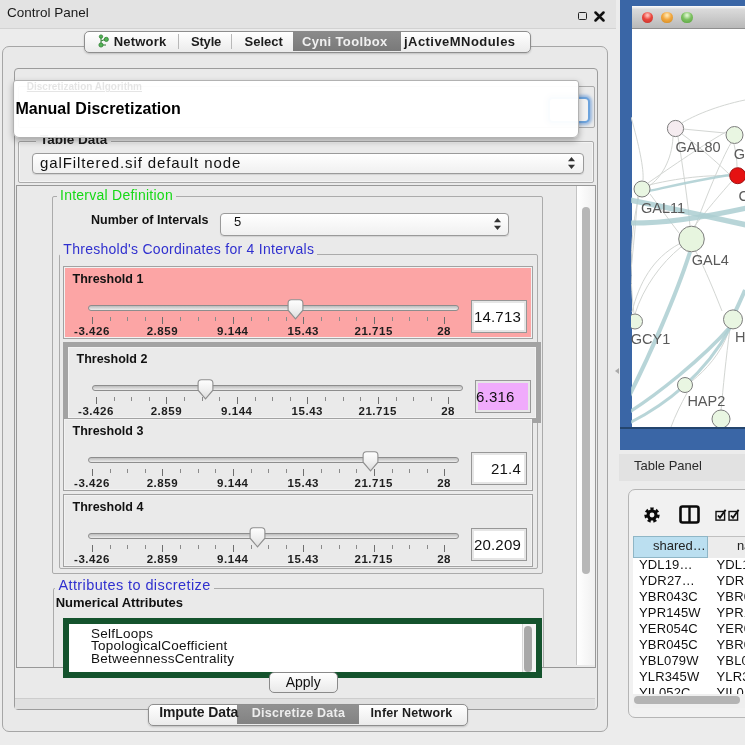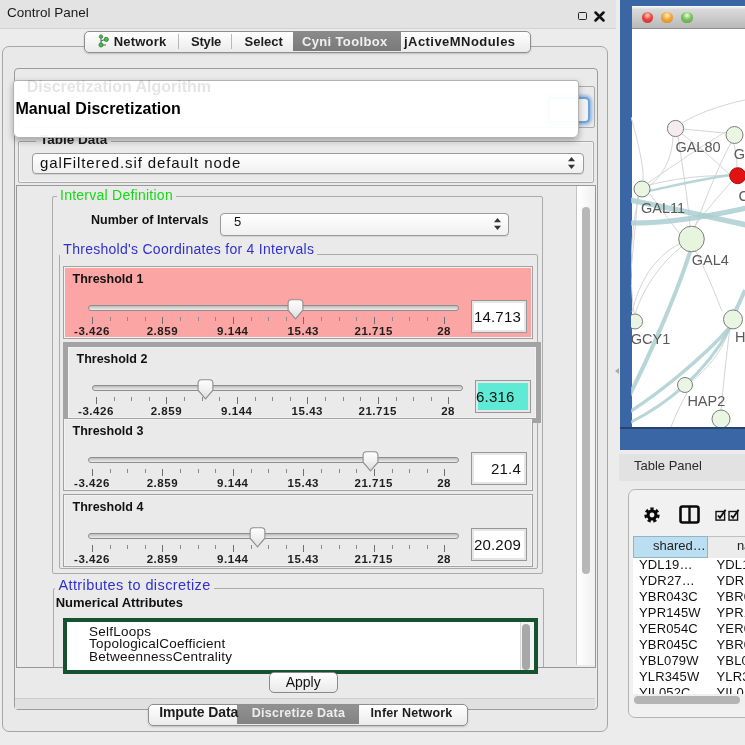--- a/index.html
+++ b/index.html
@@ -113,21 +113,21 @@
 <svg style="position:absolute;left:128.6px;top:32px" width="17" height="21" viewBox="0 0 17 21">
 <defs>
         <linearGradient id="thg1" x1="0" y1="0" x2="0" y2="1">
           <stop offset="0" stop-color="#ffffff"></stop>
           <stop offset="0.6" stop-color="#ededed"></stop>
           <stop offset="1" stop-color="#dcdcdc"></stop>
         </linearGradient>
       </defs>
 <path d="M4.5 0.7 H12.5 C14.4 0.7 15.9 2.2 15.9 4.1 V11.2 L8.5 19.8 L1.1 11.2 V4.1 C1.1 2.2 2.6 0.7 4.5 0.7 Z" fill="url(#thg1)" stroke="#8e8e8e" stroke-width="1.1"></path>
     </svg>
-<div style="position:absolute;left:407px;top:33px;width:56px;height:33px;background:#5eead4;border:1px solid #979797;box-shadow:inset 0 0 0 2px #e6e6e6;box-sizing:border-box;font-size:15px;color:#111;text-align:right;line-height:31px;padding-right:19px;letter-spacing:0.2px">6.316</div>
+<div style="position:absolute;left:407px;top:33px;width:56px;height:33px;background:#f0abfc;border:1px solid #979797;box-shadow:inset 0 0 0 2px #e6e6e6;box-sizing:border-box;font-size:15px;color:#111;text-align:right;line-height:31px;padding-right:19px;letter-spacing:0.2px">6.316</div>
 </div>
 <div style="position:absolute;left:63px;top:418px;width:468px;height:71px;background:#eaeaea;border:1px solid #a2a2a2;box-shadow:inset 0 0 0 1px #f2f2f2">
 <div style="position:absolute;left:8.5px;top:5.6px;font-size:12.5px;line-height:12.5px;font-weight:bold;color:#111">Threshold 3</div>
 <div style="position:absolute;left:24px;top:38px;width:369px;height:4px;background:linear-gradient(#bdbdbd,#ececec);border:1px solid #8d8d8d;border-radius:3px"></div>
 <div style="position:absolute;left:27.5px;top:50px;width:354px;height:4px;background:repeating-linear-gradient(to right,#8a8a8a 0px,#8a8a8a 1px,transparent 1px,transparent 17.62px)"></div>
 <div style="position:absolute;left:28.0px;top:50px;width:1px;height:7px;background:#6e6e6e"></div>
     <div style="position:absolute;left:98.4px;top:50px;width:1px;height:7px;background:#6e6e6e"></div>
     <div style="position:absolute;left:168.8px;top:50px;width:1px;height:7px;background:#6e6e6e"></div>
     <div style="position:absolute;left:239.3px;top:50px;width:1px;height:7px;background:#6e6e6e"></div>
     <div style="position:absolute;left:309.7px;top:50px;width:1px;height:7px;background:#6e6e6e"></div>
@@ -175,40 +175,40 @@
         </linearGradient>
       </defs>
 <path d="M4.5 0.7 H12.5 C14.4 0.7 15.9 2.2 15.9 4.1 V11.2 L8.5 19.8 L1.1 11.2 V4.1 C1.1 2.2 2.6 0.7 4.5 0.7 Z" fill="url(#thg3)" stroke="#8e8e8e" stroke-width="1.1"></path>
     </svg>
 <div style="position:absolute;left:407px;top:33px;width:56px;height:33px;background:#fff;border:1px solid #979797;box-shadow:inset 0 0 0 2px #e6e6e6;box-sizing:border-box;font-size:15px;color:#111;text-align:right;line-height:31px;padding-right:5px;letter-spacing:0.2px">20.209</div>
 </div>
 
 <div class="abs" style="left:52.5px;top:588px;width:489px;height:78px;border:1px solid #ababab;border-top-left-radius:2px;border-top-right-radius:2px;border-bottom:none"></div>
 <div class="abs" style="left:55.4px;top:578px;background:#eaeaea;padding:0 3px;font-size:14.5px;line-height:14.5px;color:#3030cf;letter-spacing:0.4px">Attributes to discretize</div>
 <div style="position:absolute;left:55.7px;top:596.3px;font-size:13px;line-height:13px;font-weight:bold;color:#111;letter-spacing:0px;white-space:nowrap;">Numerical Attributes</div>
-<div class="abs" style="left:63px;top:618px;width:467px;height:48px;background:#fff;border:4px solid #14532d;overflow:hidden">
+<div class="abs" style="left:63px;top:618px;width:467px;height:48px;background:#fff;border:6px solid #14532d;overflow:hidden">
 <div style="position:absolute;left:22px;top:2.5px;font-size:13.5px;line-height:13.5px;color:#111;letter-spacing:0.25px;white-space:nowrap">SelfLoops</div>
     <div style="position:absolute;left:22px;top:15.3px;font-size:13.5px;line-height:13.5px;color:#111;letter-spacing:0.25px;white-space:nowrap">TopologicalCoefficient</div>
     <div style="position:absolute;left:22px;top:28.1px;font-size:13.5px;line-height:13.5px;color:#111;letter-spacing:0.25px;white-space:nowrap">BetweennessCentrality</div>
 <div class="abs" style="left:452.5px;top:0;width:13px;height:48px;background:#f4f4f4;border-left:1px solid #d8d8d8"></div>
 <div class="abs" style="left:455px;top:2px;width:8px;height:46px;background:#a8a8a8;border-radius:4px"></div>
 </div>
 
 <div class="abs" style="left:268.7px;top:671.5px;width:67px;height:19px;background:linear-gradient(#ffffff,#e9e9e9);border:1px solid #8a8a8a;border-radius:5px;text-align:center;font-size:14px;color:#111;line-height:19px">Apply</div>
 
 <div class="abs" style="left:148px;top:704px;width:318px;height:20px;border:1px solid #8e8e8e;border-radius:5px;background:linear-gradient(#ffffff,#ebebeb);box-shadow:0 1px 2px rgba(0,0,0,0.18)"></div>
 <div class="abs" style="left:236.7px;top:704.5px;width:122.3px;height:19px;background:linear-gradient(#919191,#828282)"></div>
 <div style="position:absolute;left:159.2px;top:706px;font-size:14px;line-height:12.5px;font-weight:bold;color:#1c1c1c;letter-spacing:-0.1px;white-space:nowrap;text-align:center;">Impute Data</div>
 <div style="position:absolute;left:251.8px;top:707.4px;font-size:12.5px;line-height:12.5px;font-weight:bold;color:#ededed;letter-spacing:0.25px;white-space:nowrap;">Discretize Data</div>
 <div style="position:absolute;left:370.5px;top:707.4px;font-size:12.5px;line-height:12.5px;font-weight:bold;color:#1c1c1c;letter-spacing:0.15px;white-space:nowrap;">Infer Network</div>
 
 <div class="abs" style="left:614.5px;top:367.5px;width:0;height:0;border-top:3px solid transparent;border-bottom:3px solid transparent;border-right:4px solid #aaaaaa"></div>
 
 <div class="abs" style="left:12.9px;top:79.7px;width:564px;height:56px;background:rgba(255,255,255,0.96);border:1px solid #b2b2b2;border-radius:3px 3px 6px 6px;box-shadow:0 3px 6px rgba(0,0,0,0.3)">
-<div style="position:absolute;left:12.9px;top:-0.6px;font-size:16px;line-height:13px;font-weight:bold;color:rgba(80,80,80,0.15);letter-spacing:0px;white-space:nowrap;">Discretization Algorithm</div>
+<div style="position:absolute;left:12.9px;top:-0.6px;font-size:10px;line-height:13px;font-weight:bold;color:rgba(80,80,80,0.15);letter-spacing:0px;white-space:nowrap;text-decoration:underline;">Discretization Algorithm</div>
 <div style="position:absolute;left:1.5px;top:20.3px;font-size:16px;line-height:16px;font-weight:bold;color:#000;letter-spacing:0.05px;white-space:nowrap;">Manual Discretization</div>
 </div>
 
 <div class="abs" style="left:620px;top:0;width:125px;height:450px;background:#3a66a6"></div>
 <div class="abs" style="left:631.5px;top:6px;width:113.5px;height:22px;background:linear-gradient(#fdfdfd,#dadada 15%,#b9b9b9);border-bottom:1px solid #8f8f8f"></div>
 <div style="position:absolute;left:641.5px;top:11.6px;width:11.4px;height:11.4px;border-radius:50%;background:radial-gradient(circle at 50% 30%, #ffb9b2 8%, #ea453c 45%, #c2332b 95%)"></div>
 <div style="position:absolute;left:661.3px;top:11.6px;width:11.4px;height:11.4px;border-radius:50%;background:radial-gradient(circle at 50% 30%, #ffe2a8 8%, #f2a73e 45%, #cf8a22 95%)"></div>
 <div style="position:absolute;left:681.3px;top:11.6px;width:11.4px;height:11.4px;border-radius:50%;background:radial-gradient(circle at 50% 30%, #d8f3c8 8%, #7cc161 45%, #58a23e 95%)"></div>
 <div class="abs" style="left:631.5px;top:29px;width:113.5px;height:398px;background:#fff"></div>
 <div class="abs" style="left:620px;top:427px;width:125px;height:2px;background:#24456e"></div>

